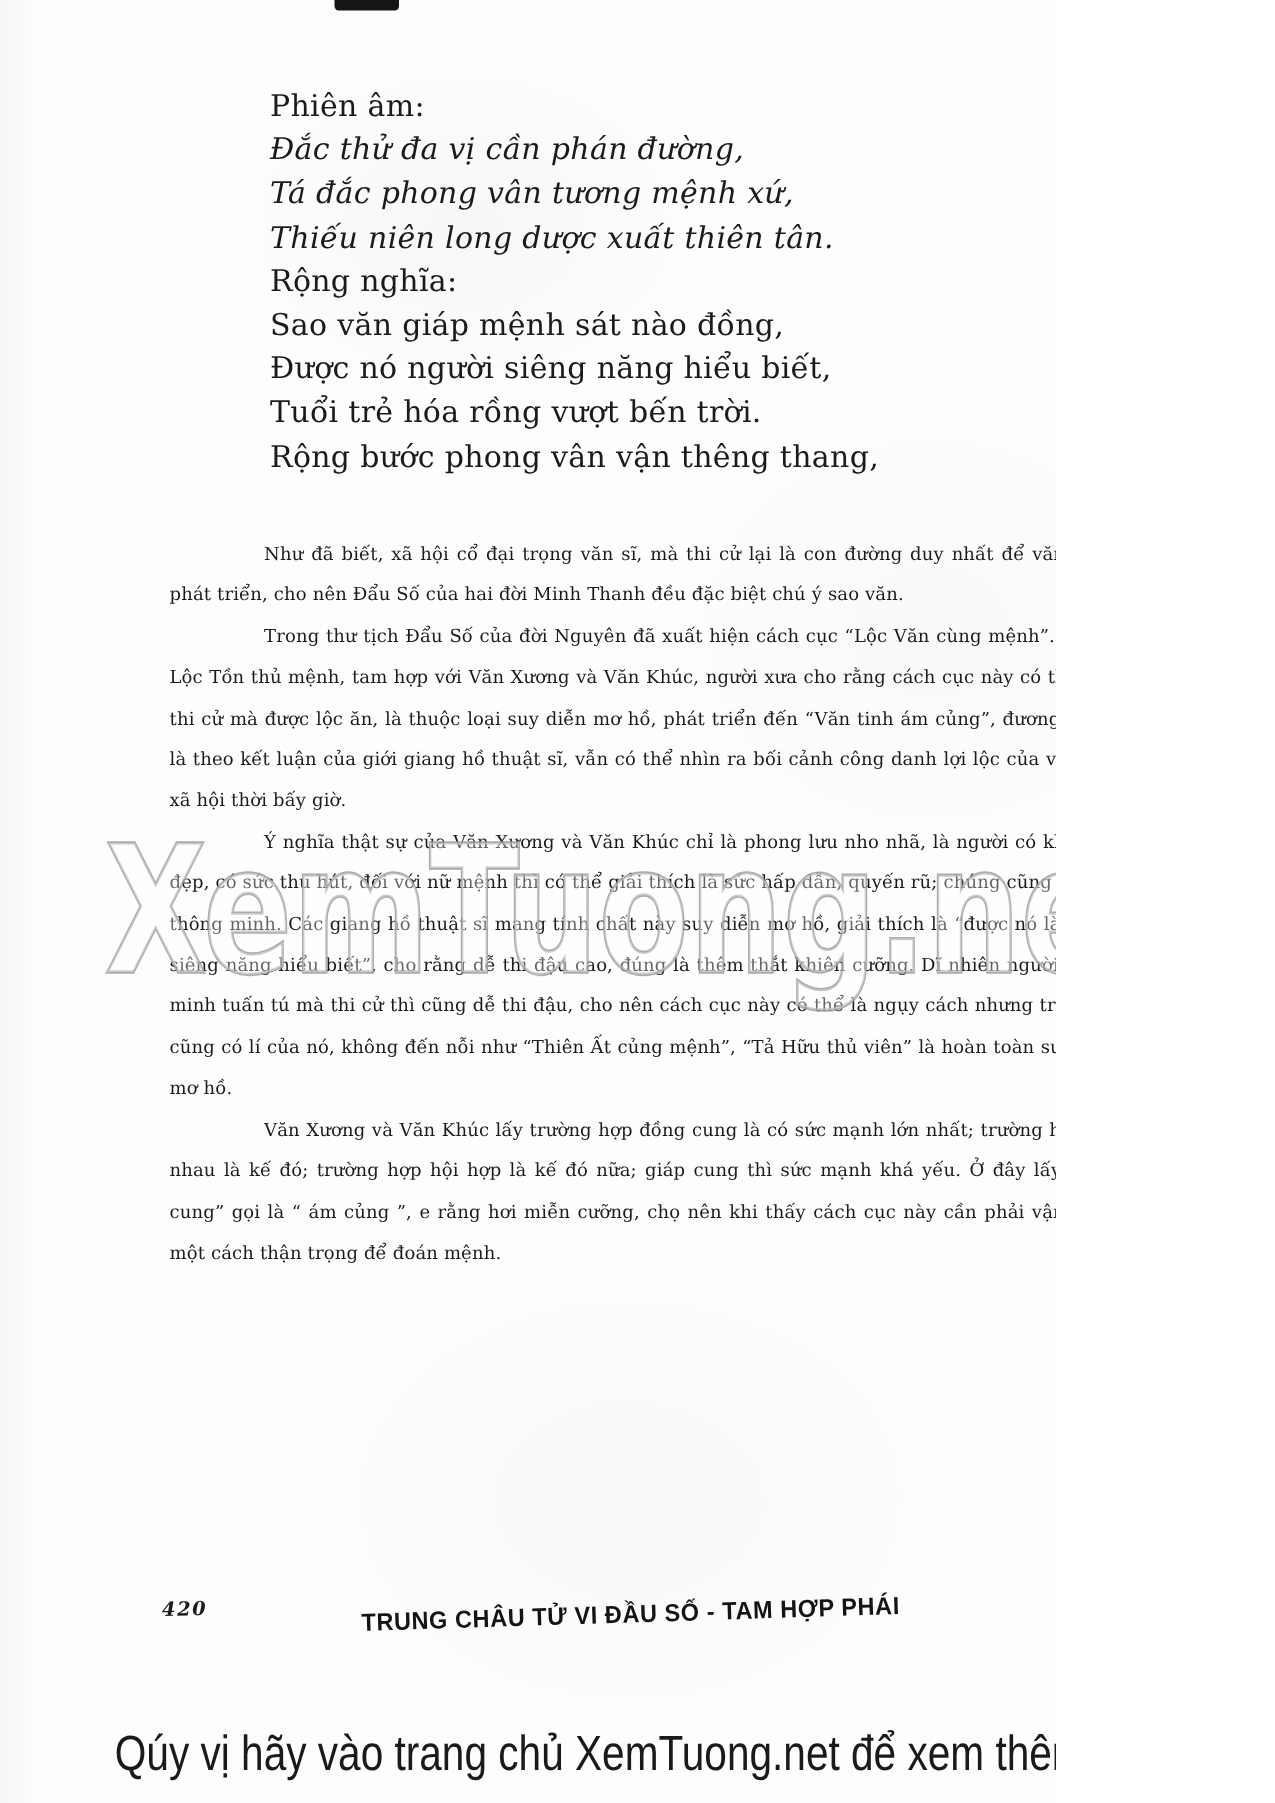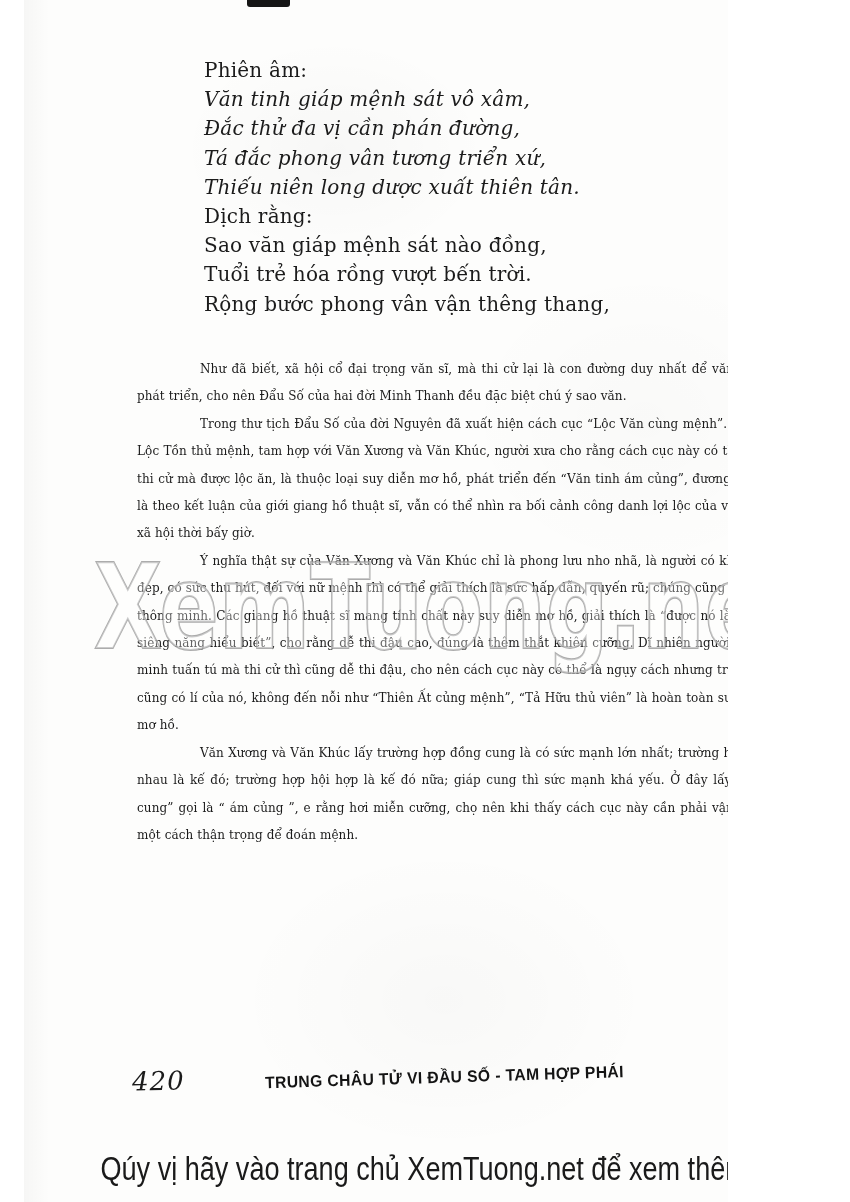--- a/index.html
+++ b/index.html
@@ -13,21 +13,20 @@
   .page {
     position: relative;
     width: 704px; height: 1202px;
     background:
       radial-gradient(ellipse 220px 160px at 310px 150px, rgba(0,0,0,0.022), transparent 70%),
       radial-gradient(ellipse 260px 220px at 620px 420px, rgba(0,0,0,0.015), transparent 70%),
       radial-gradient(ellipse 300px 220px at 420px 1000px, rgba(0,0,0,0.018), transparent 70%),
       linear-gradient(to right, rgba(0,0,0,0.028), rgba(0,0,0,0) 26px),
       #fdfdfc;
     overflow: hidden;
-    margin-left: 24px;
   }
   .scan-artifact-top {
     position: absolute; left: 223px; top: 0; width: 43px; height: 7px;
     background: #151515; border-radius: 0 0 3px 3px;
   }
   .poem {
     position: absolute; left: 180px; top: 56px;
     font-size: 20px; line-height: 29.2px;
     letter-spacing: 0.2px;
   }
@@ -44,21 +43,21 @@
     position: absolute; left: 68px; top: 536px;
     opacity: 0.85; pointer-events: none;
   }
   .watermark text {
     font-family: "DejaVu Sans", sans-serif;
     font-weight: bold;
     paint-order: stroke fill;
   }
   .page-number {
     position: absolute; left: 108px; top: 1066px;
-    font-size: 26px; font-weight: normal; font-style: italic;
+    font-size: 13px; font-weight: bold; font-style: italic;
     letter-spacing: 1px;
     transform: rotate(-1deg);
   }
   .book-title {
     position: absolute; right: 104px; top: 1062px;
     font-family: "Liberation Sans", sans-serif;
     font-size: 16.5px; font-weight: bold;
     letter-spacing: 0.4px;
     color: #141414;
     transform: rotate(-1.8deg) scaleX(0.95);
@@ -78,26 +77,26 @@
 </style>
 </head>
 <body>
 
 <div class="page">
 
   <div class="scan-artifact-top"></div>
 
   <section class="poem">
     <div class="line">Phiên âm:</div>
-    <div class="line italic">Văn tinh giáp mệnh sát vô xâm,</div>
     <div class="line italic">Đắc thử đa vị cần phán đường,</div>
-    <div class="line italic">Tá đắc phong vân tương triển xứ,</div>
+    <div class="line italic">Tá đắc phong vân tương mệnh xứ,</div>
     <div class="line italic">Thiếu niên long dược xuất thiên tân.</div>
-    <div class="line">Dịch rằng:</div>
+    <div class="line">Rộng nghĩa:</div>
     <div class="line">Sao văn giáp mệnh sát nào đồng,</div>
+    <div class="line">Được nó người siêng năng hiểu biết,</div>
     <div class="line">Tuổi trẻ hóa rồng vượt bến trời.</div>
     <div class="line">Rộng bước phong vân vận thêng thang,</div>
   </section>
 
   <section class="bodytext">
     <p>Như đã biết, xã hội cổ đại trọng văn sĩ, mà thi cử lại là con đường duy nhất để văn nhân phát triển, cho nên Đẩu Số của hai đời Minh Thanh đều đặc biệt chú ý sao văn.</p>
     <p>Trong thư tịch Đẩu Số của đời Nguyên đã xuất hiện cách cục “Lộc Văn cùng mệnh”. Tức là Lộc Tồn thủ mệnh, tam hợp với Văn Xương và Văn Khúc, người xưa cho rằng cách cục này có thể nhờ thi cử mà được lộc ăn, là thuộc loại suy diễn mơ hồ, phát triển đến “Văn tinh ám củng”, đương nhiên là theo kết luận của giới giang hồ thuật sĩ, vẫn có thể nhìn ra bối cảnh công danh lợi lộc của văn hóa xã hội thời bấy giờ.</p>
     <p>Ý nghĩa thật sự của Văn Xương và Văn Khúc chỉ là phong lưu nho nhã, là người có khí chất đẹp, có sức thu hút, đối với nữ mệnh thì có thể giải thích là sức hấp dẫn, quyến rũ; chúng cũng chủ về thông minh. Các giang hồ thuật sĩ mang tính chất này suy diễn mơ hồ, giải thích là “được nó là người siêng năng hiểu biết”, cho rằng dễ thi đậu cao, đúng là thêm thắt khiên cưỡng. Dĩ nhiên người thông minh tuấn tú mà thi cử thì cũng dễ thi đậu, cho nên cách cục này có thể là ngụy cách nhưng trong đó cũng có lí của nó, không đến nỗi như “Thiên Ất củng mệnh”, “Tả Hữu thủ viên” là hoàn toàn suy diễn mơ hồ.</p>
     <p>Văn Xương và Văn Khúc lấy trường hợp đồng cung là có sức mạnh lớn nhất; trường hợp đối nhau là kế đó; trường hợp hội hợp là kế đó nữa; giáp cung thì sức mạnh khá yếu. Ở đây lấy “giáp cung” gọi là “ ám củng ”, e rằng hơi miễn cưỡng, chọ nên khi thấy cách cục này cần phải vận dụng một cách thận trọng để đoán mệnh.</p>
   </section>

